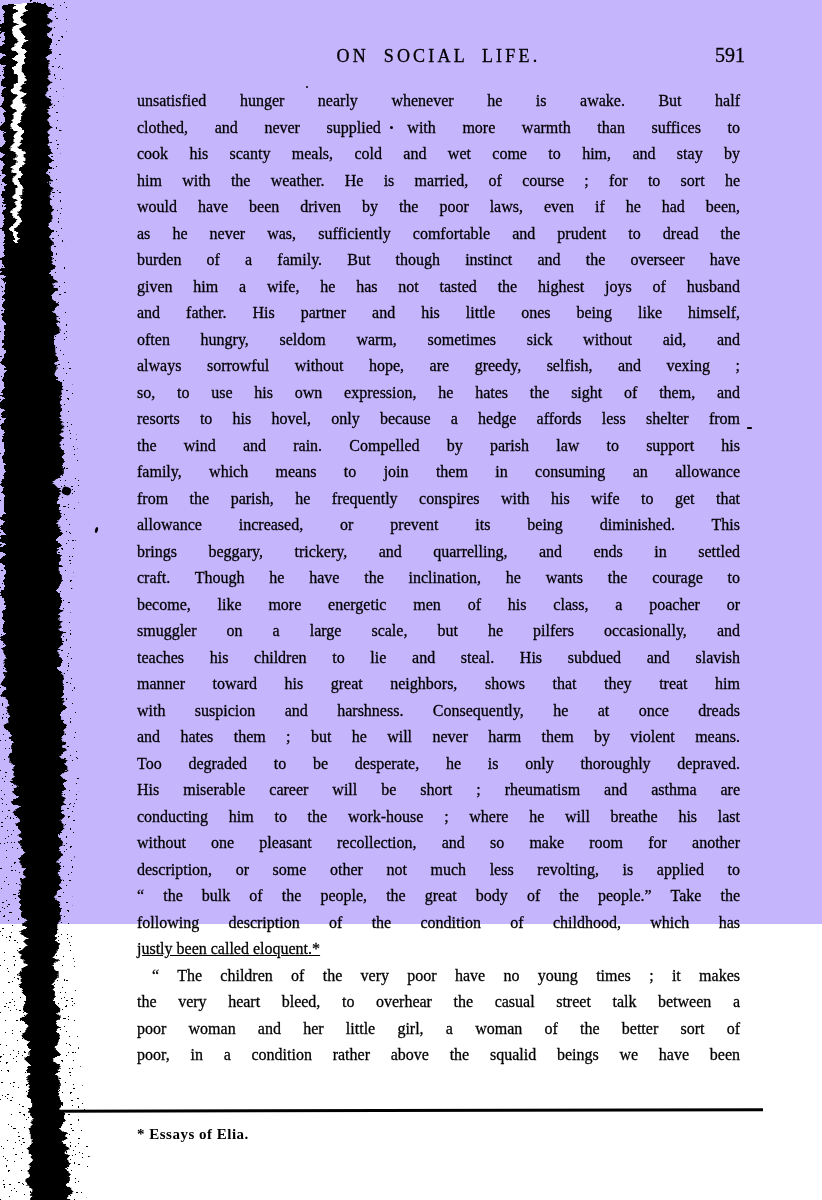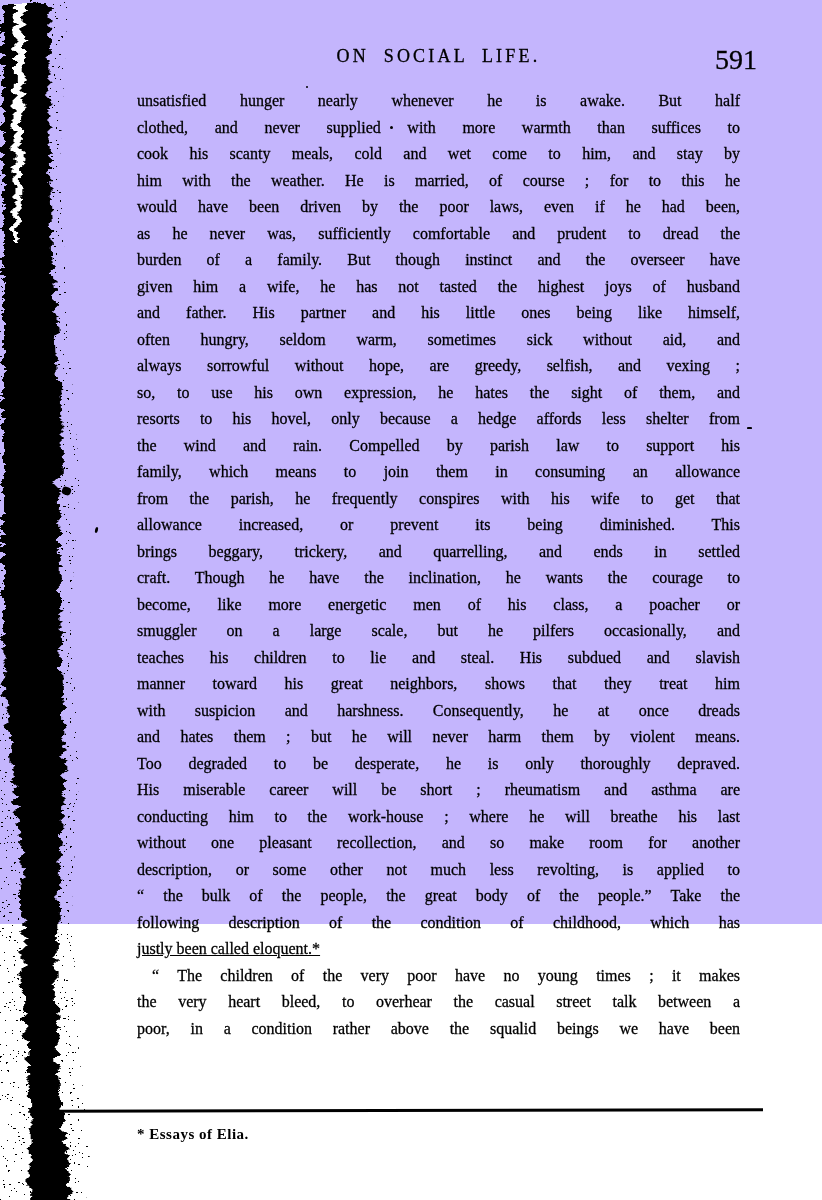--- a/index.html
+++ b/index.html
@@ -27,21 +27,21 @@
   }
   .head-title {
     font-size: 18px;
     letter-spacing: 3.2px;
     word-spacing: 7px;
     -webkit-text-stroke: 0.3px #000;
   }
   .page-num {
     position: absolute;
     left: 715px; top: 44px;
-    font-size: 28px;
+    font-size: 20px;
     -webkit-text-stroke: 0.3px #000;
   }
   .text-block {
     position: absolute;
     left: 137px; top: 88px; width: 603px;
     font-size: 16px;
     line-height: 26.5px;
     -webkit-text-stroke: 0.28px #000;
   }
   .text-line {
@@ -113,21 +113,21 @@
   <div class="running-head">
     <span class="head-title">ON SOCIAL LIFE.</span>
   </div>
   <span class="page-num">591</span>
 
   <div class="text-block">
     <div class="para para-1">
         <div class="text-line">unsatisfied hunger nearly whenever he is awake.  But half</div>
         <div class="text-line">clothed, and never supplied with more warmth than suffices to</div>
         <div class="text-line">cook his scanty meals, cold and wet come to him, and stay by</div>
-        <div class="text-line">him with the weather.  He is married, of course ; for to this he</div>
+        <div class="text-line">him with the weather.  He is married, of course ; for to sort he</div>
         <div class="text-line">would have been driven by the poor laws, even if he had been,</div>
         <div class="text-line">as he never was, sufficiently comfortable and prudent to dread the</div>
         <div class="text-line">burden of a family.  But though instinct and the overseer have</div>
         <div class="text-line">given him a wife, he has not tasted the highest joys of husband</div>
         <div class="text-line">and father.  His partner and his little ones being like himself,</div>
         <div class="text-line">often hungry, seldom warm, sometimes sick without aid, and</div>
         <div class="text-line">always sorrowful without hope, are greedy, selfish, and vexing ;</div>
         <div class="text-line">so, to use his own expression, he hates the sight of them, and</div>
         <div class="text-line">resorts to his hovel, only because a hedge affords less shelter from</div>
         <div class="text-line">the wind and rain.  Compelled by parish law to support his</div>
@@ -147,20 +147,21 @@
         <div class="text-line">conducting him to the work-house ; where he will breathe his last</div>
         <div class="text-line">without one pleasant recollection, and so make room for another</div>
         <div class="text-line">description, or some other not much less revolting, is applied to</div>
         <div class="text-line">“ the bulk of the people, the great body of the people.”  Take the</div>
         <div class="text-line">following description of the condition of childhood, which has</div>
         <div class="text-line">justly been called eloquent.*</div>
       </div>
     <div class="para para-2">
         <div class="text-line">“ The children of the very poor have no young times ; it makes</div>
         <div class="text-line">the very heart bleed, to overhear the casual street talk between a</div>
+        <div class="text-line">poor woman and her little girl, a woman of the better sort of</div>
         <div class="text-line">poor, in a condition rather above the squalid beings we have been</div>
       </div>
   </div>
 
   <div class="footnote-rule"></div>
   <div class="footnote">
     <span>* Essays of Elia.</span>
   </div>
 
   <div class="speck speck-a"></div>

